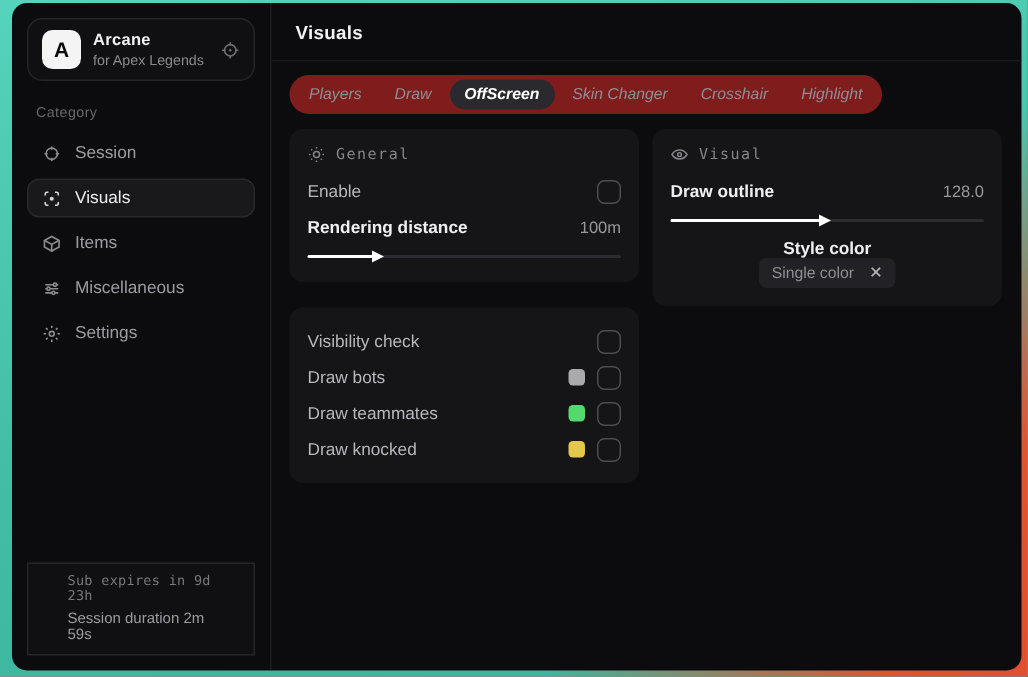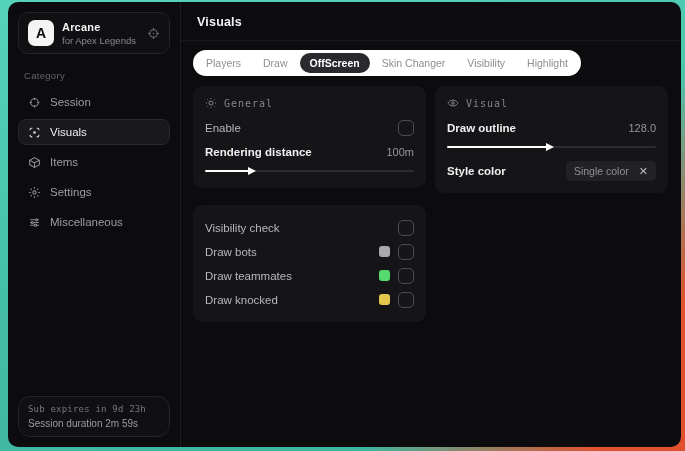--- a/index.html
+++ b/index.html
@@ -40,33 +40,33 @@
   .nav-item {
     display:flex; align-items:center; gap:9px; height:26px; padding:0 9px;
     border:1px solid transparent; border-radius:8px;
     font-size:11.5px; color:#9d9da3; cursor:pointer;
   }
   .nav-item .ic { display:flex; color:#8b8b91; }
   .nav-item.active { background:#19191c; border-color:#28282d; color:#ededf0; }
   .nav-item.active .ic { color:#d8d8dc; }
   .side-spacer { flex:1; }
   .footer-card {
-    border:1px solid #242429; border-radius:12px; padding:7px 9px; background:#101012;
+    border:1px solid #242429; border-radius:0; padding:7px 26px; background:#101012;
   }
   .footer-line1 {
     font-family:"DejaVu Sans Mono", monospace; font-size:9px; color:#77777d; letter-spacing:.2px;
   }
   .footer-line2 { font-size:10px; color:#9b9ba1; margin-top:4px; }
   
   .main { flex:1; display:flex; flex-direction:column; min-width:0; }
   .main-header { padding:13px 16px 11px; border-bottom:1px solid #19191c; }
   .main-title { font-size:12.5px; font-weight:bold; color:#f2f2f4; letter-spacing:.2px; }
   .tabstrip-row { padding:9px 12px 0; }
   .tabstrip {
-    display:inline-flex; align-items:center; background:#ffffff; border-radius:15px; padding:3px; gap:2px;
+    display:inline-flex; align-items:center; background:#7f1d1d; border-radius:15px; padding:3px; gap:2px;font-style:italic;
   }
   .tab {
     font-size:10.5px; color:#8e8e94; padding:4px 10px; border-radius:11px; cursor:pointer; white-space:nowrap;
   }
   .tab.active { background:#2a2a2e; color:#ffffff; font-weight:bold; }
   .content { display:flex; gap:9px; padding:10px 12px; align-items:flex-start; }
   .col { display:flex; flex-direction:column; gap:17px; width:233px; flex-shrink:0; }
   .panel { background:#151517; border-radius:9px; padding:9px 12px 12px; width:233px; }
   .panel-title {
     display:flex; align-items:center; gap:7px;
@@ -149,36 +149,36 @@
           <svg width="13" height="13" viewBox="0 0 24 24" fill="none" stroke="currentColor" stroke-width="2">
             <path d="M21 16V8l-9-5-9 5v8l9 5 9-5z"></path>
               <path d="M3.3 7.9 12 12.8l8.7-4.9M12 22.2V12.8"></path>
           </svg>
         </span>
         <span>Items</span>
       </div>
       <div class="nav-item">
         <span class="ic">
           <svg width="13" height="13" viewBox="0 0 24 24" fill="none" stroke="currentColor" stroke-width="2">
-            <circle cx="12" cy="12" r="3"></circle>
-            <path d="M12 2v3M12 19v3M2 12h3M19 12h3M4.9 4.9l2.1 2.1M17 17l2.1 2.1M19.1 4.9 17 7M7 17l-2.1 2.1"></path>
-          </svg>
-        </span>
-        <span>Settings</span>
-      </div>
-      <div class="nav-item">
-        <span class="ic">
-          <svg width="13" height="13" viewBox="0 0 24 24" fill="none" stroke="currentColor" stroke-width="2">
             <path d="M4 7h10M18 7h2M4 12h2M10 12h10M4 17h8M16 17h4"></path>
             <circle cx="16" cy="7" r="2"></circle>
               <circle cx="8" cy="12" r="2"></circle>
               <circle cx="14" cy="17" r="2"></circle>
           </svg>
         </span>
         <span>Miscellaneous</span>
+      </div>
+      <div class="nav-item">
+        <span class="ic">
+          <svg width="13" height="13" viewBox="0 0 24 24" fill="none" stroke="currentColor" stroke-width="2">
+            <circle cx="12" cy="12" r="3"></circle>
+            <path d="M12 2v3M12 19v3M2 12h3M19 12h3M4.9 4.9l2.1 2.1M17 17l2.1 2.1M19.1 4.9 17 7M7 17l-2.1 2.1"></path>
+          </svg>
+        </span>
+        <span>Settings</span>
       </div>
     </nav>
 
     <div class="side-spacer"></div>
 
     <div class="footer-card">
       <div class="footer-line1">Sub expires in 9d 23h</div>
       <div class="footer-line2">Session duration 2m 59s</div>
     </div>
   </aside>
@@ -187,21 +187,21 @@
     <div class="main-header">
       <div class="main-title">Visuals</div>
     </div>
 
     <div class="tabstrip-row">
       <div class="tabstrip">
         <div class="tab">Players</div>
         <div class="tab">Draw</div>
         <div class="tab active">OffScreen</div>
         <div class="tab">Skin Changer</div>
-        <div class="tab">Visibility</div>
+        <div class="tab">Crosshair</div>
         <div class="tab">Highlight</div>
       </div>
     </div>
 
     <div class="content">
       <div class="col">
 
         <section class="panel">
           <div class="panel-title">
             <span class="ic">
@@ -273,21 +273,21 @@
           <div class="row">
             <span class="lbl strong">Draw outline</span>
             <span class="val">128.0</span>
           </div>
           <div class="slider">
             <div class="track"></div>
             <div class="fill" style="width: 48%;">
               <span class="thumb"></span>
             </div>
           </div>
-          <div class="row" style="margin-top:8px;">
+          <div class="row" style="margin-top:8px;flex-direction:column;">
             <span class="lbl strong">Style color</span>
             <span class="select-pill">
               <span class="sel-text">Single color</span>
               <span class="clear">✕</span>
             </span>
           </div>
         </section>
 
       </div>
     </div>

